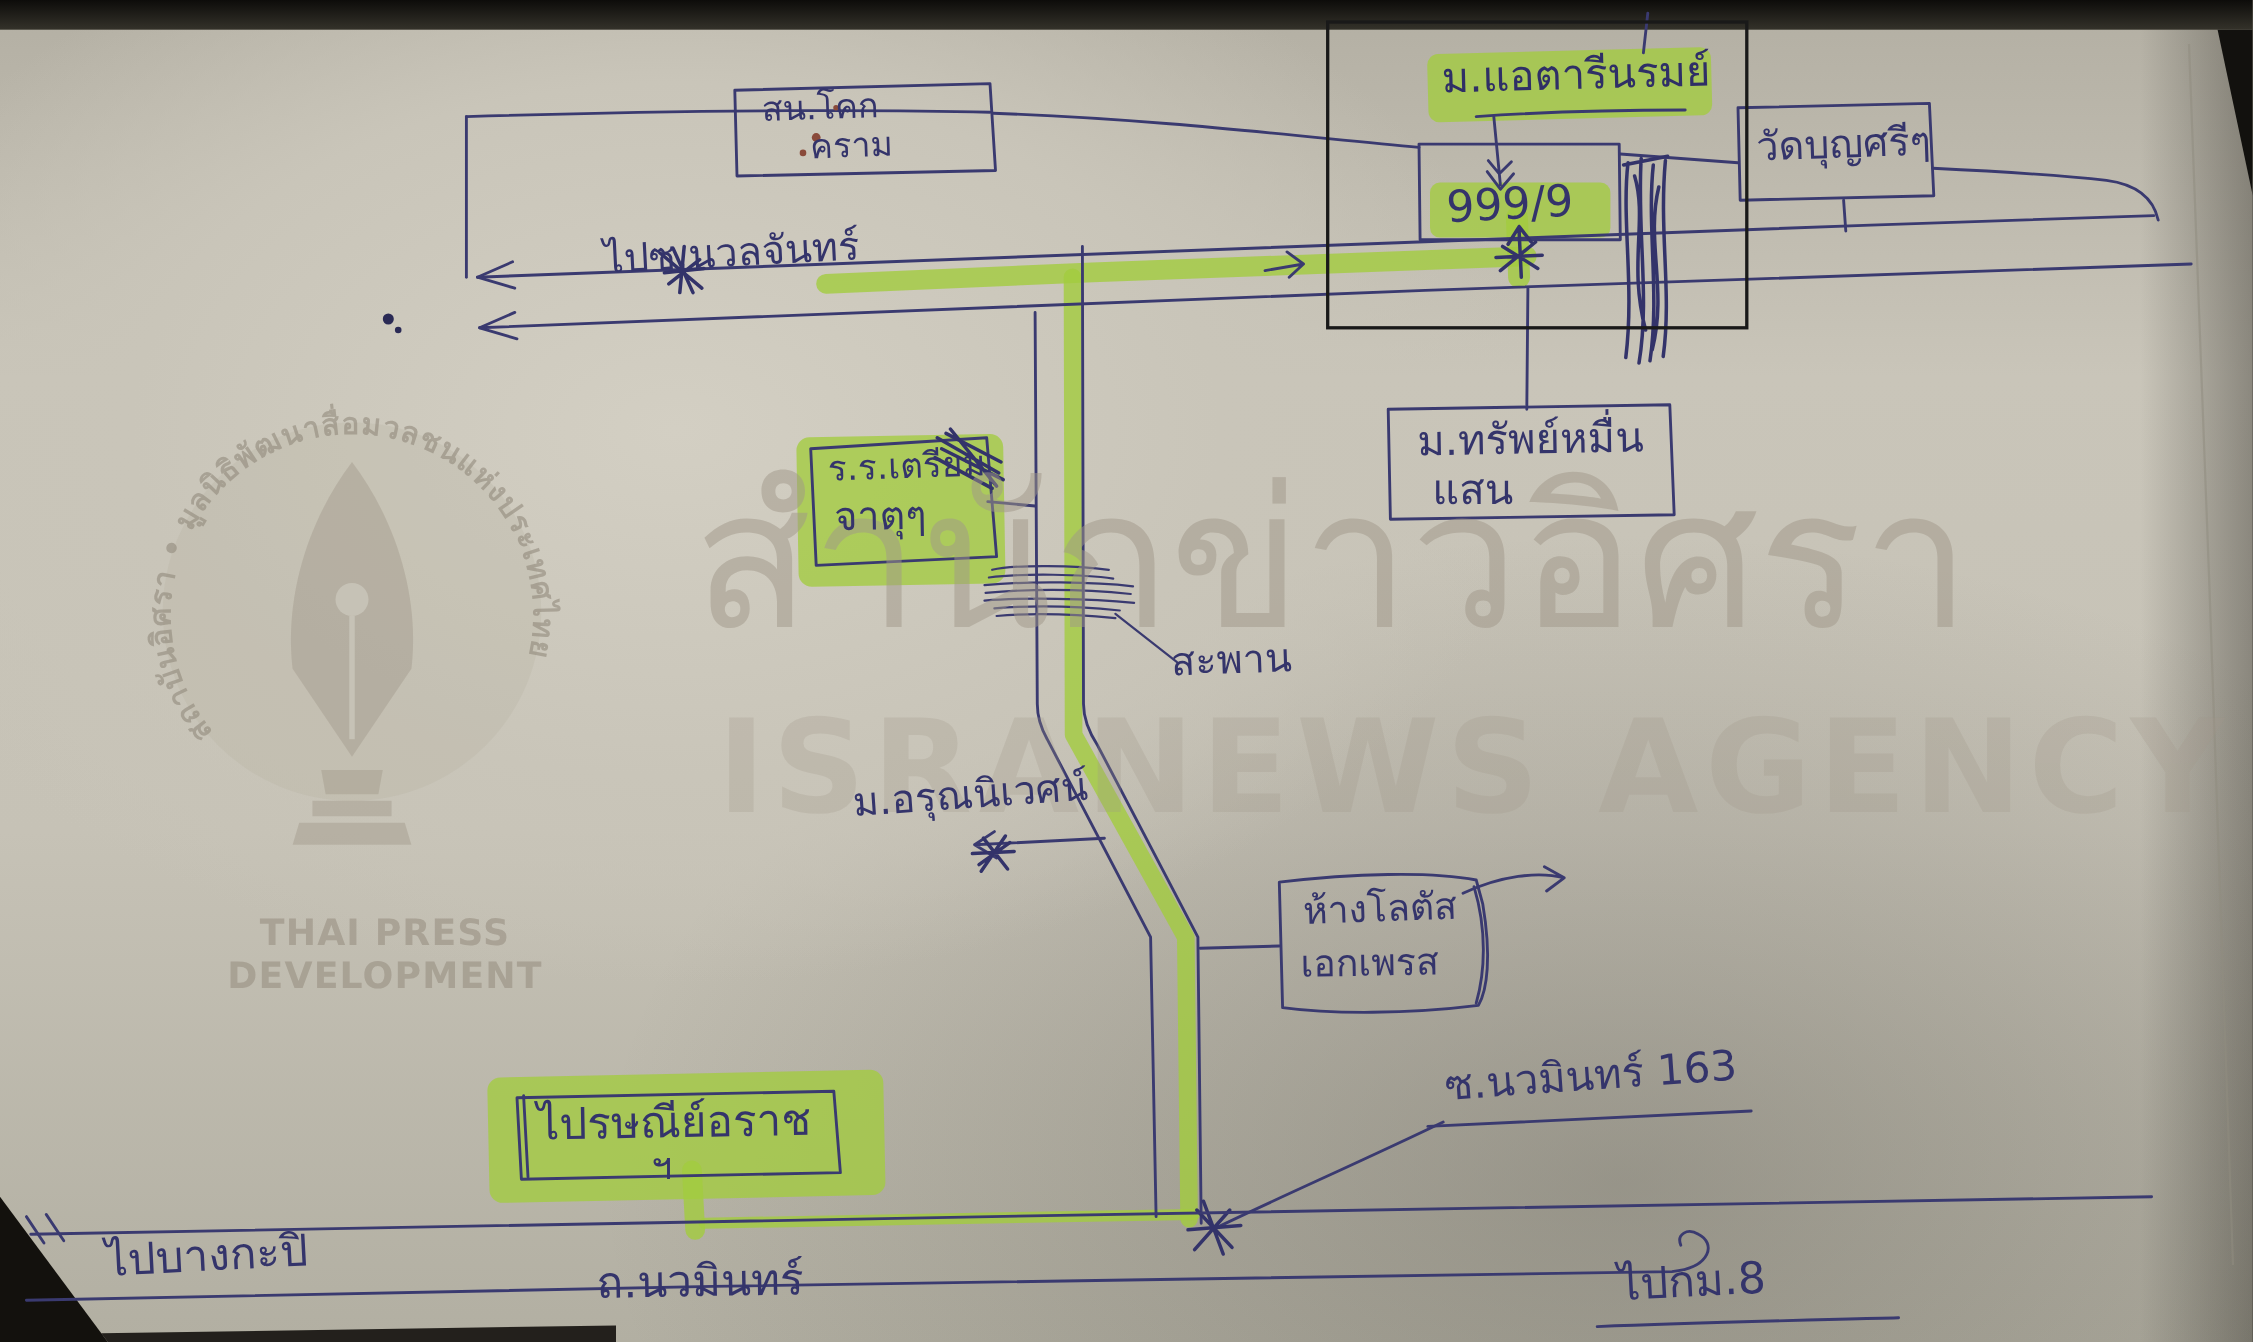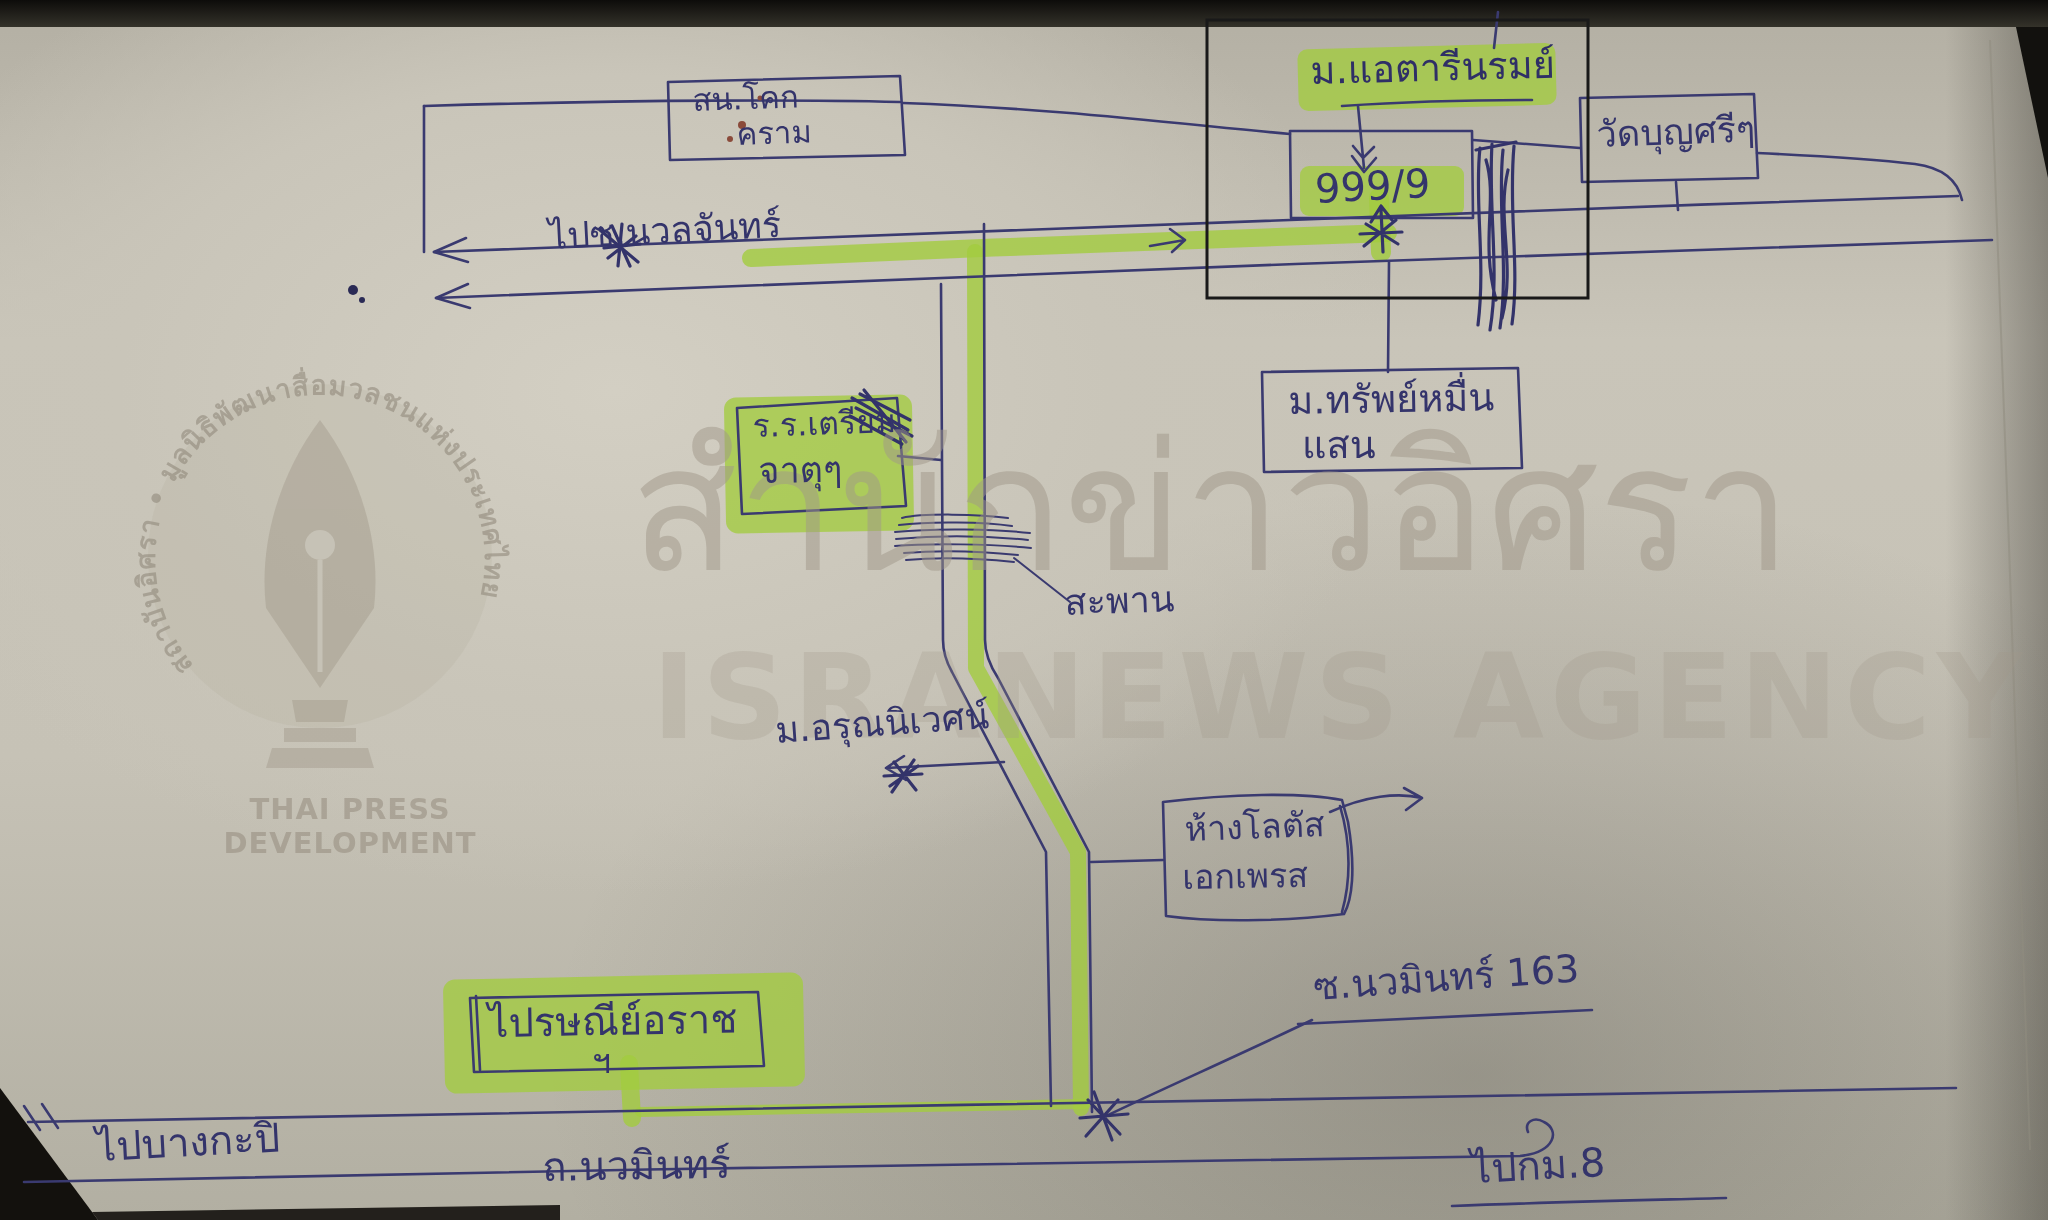--- a/index.html
+++ b/index.html
@@ -132,21 +132,21 @@
       <circle cx="742" cy="125" r="4" fill="#8a4a3a"></circle>
       <circle cx="730" cy="139" r="3" fill="#8a4a3a"></circle>
       <circle cx="760" cy="98" r="2.5" fill="#8a4a3a"></circle>
     </g>
 
     <rect class="frame" x="1207" y="20" width="381" height="278"></rect>
   </svg>
 
   <div class="wm" style="left:630px;top:368px;font-size:176px;opacity:.5;">สำนักข่าวอิศรา</div>
   <div class="wm" style="left:652px;top:628px;font-size:118px;font-weight:bold;letter-spacing:6px;opacity:.26;">ISRANEWS AGENCY</div>
-  <div class="wm-center" style="left:150px;top:792px;width:400px;font-size:29px;letter-spacing:1px;opacity:.55;">THAI PRESS DEVELOPMENT</div>
+  <div class="wm-center" style="left:150px;top:828px;width:400px;font-size:33px;letter-spacing:1px;opacity:.55;">THAI PRESS DEVELOPMENT</div>
 
   <div class="lbl" style="left:692px;top:84px;font-size:31px;transform:rotate(-2deg);">สน.โคก</div>
   <div class="lbl" style="left:736px;top:118px;font-size:31px;transform:rotate(-2deg);">คราม</div>
 
   <div class="lbl" style="left:1310px;top:52px;font-size:38px;color:#2f2f66;transform:rotate(-1.5deg);">ม.แอตารีนรมย์</div>
   <div class="lbl" style="left:1314px;top:168px;font-size:40px;transform:rotate(-3deg);">999/9</div>
   <div class="lbl" style="left:1596px;top:116px;font-size:36px;transform:rotate(-2deg);">วัดบุญศรีๆ</div>
   <div class="lbl" style="left:548px;top:218px;font-size:36px;transform:rotate(-3deg);">ไปซ.นวลจันทร์</div>
 
   <div class="lbl" style="left:752px;top:410px;font-size:32px;transform:rotate(-2deg);">ร.ร.เตรียม</div>

